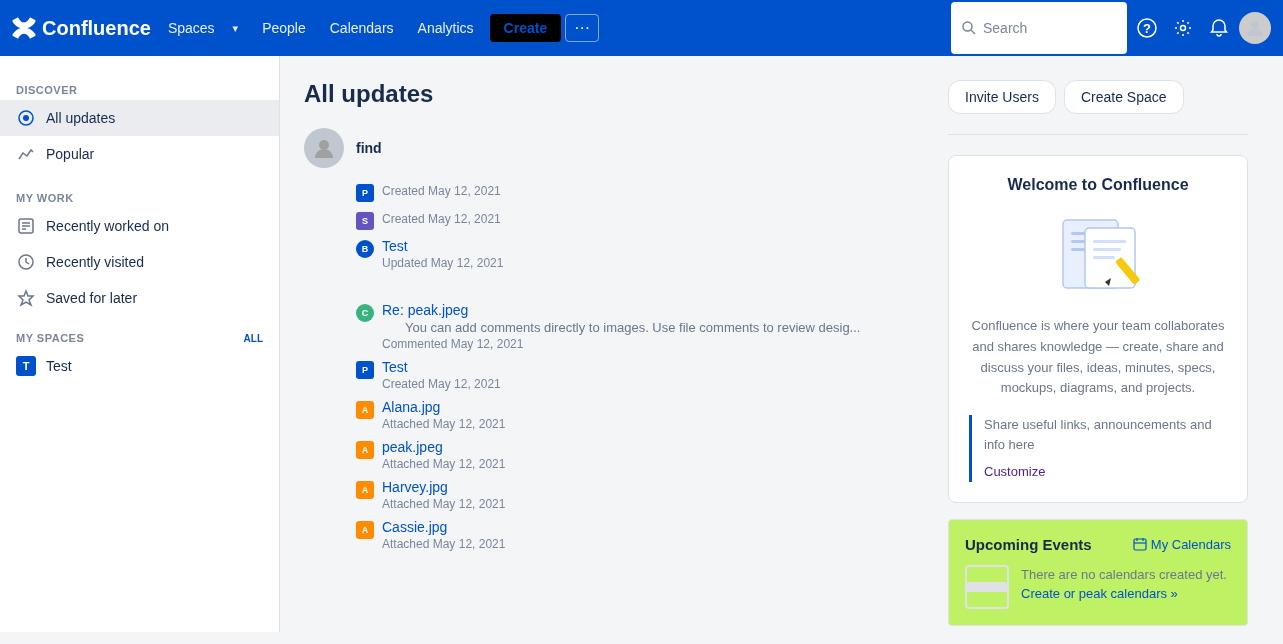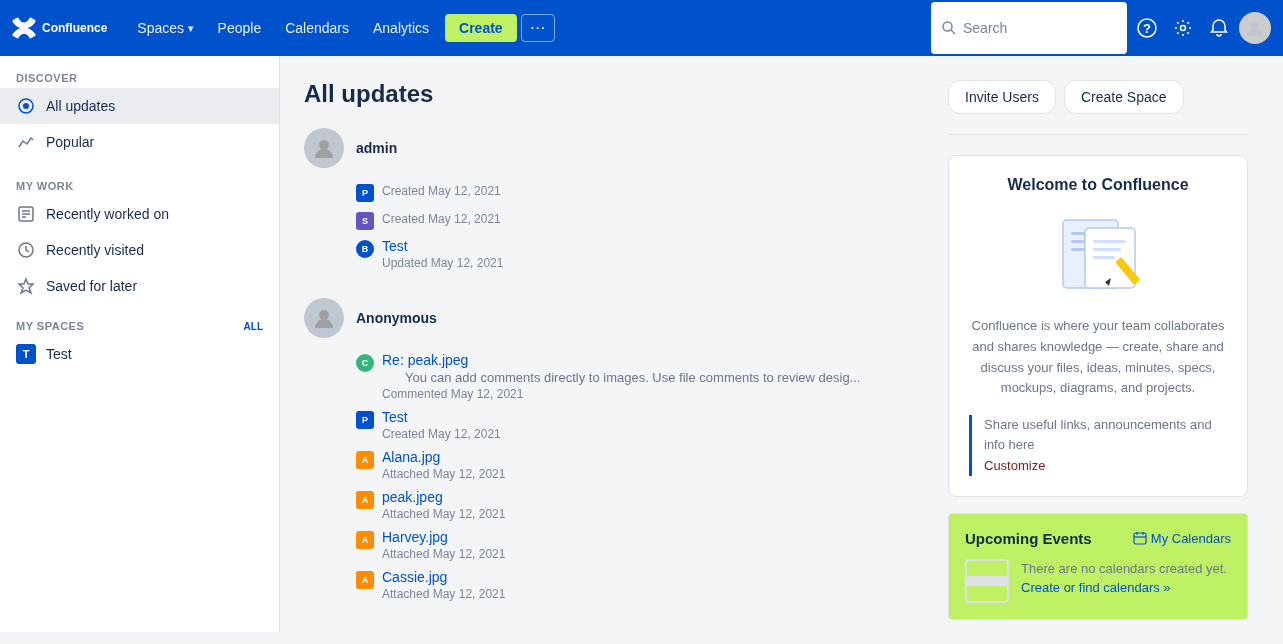--- a/index.html
+++ b/index.html
@@ -12,36 +12,36 @@
       align-items: center;
       height: 56px;
       padding: 0 12px;
       gap: 4px;
       position: fixed;
       top: 0; left: 0; right: 0;
       z-index: 100;
     }
     .topnav-logo {
       display: flex; align-items: center; gap: 6px;
-      color: white; font-weight: 700; font-size: 12px;
-      margin-right: 16px;
+      color: white; font-weight: 700; font-size: 20px;
+      margin-right: 3px;
     }
     .topnav-logo svg { width: 24px; height: 24px; }
     .nav-item {
       color: rgba(255,255,255,0.9);
       padding: 6px 10px;
       border-radius: 4px;
       cursor: pointer;
       font-size: 14px;
-      display: flex; align-items: center; gap: 4px;
+      display: flex; align-items: center; gap: 18px;
       white-space: nowrap;
     }
     .nav-item.spaces { display: flex; align-items: center; }
     .btn-create {
-      background: #bef264;
+      background: #000000;
       color: #0052cc;
       border: none;
       border-radius: 4px;
       padding: 6px 14px;
       font-weight: 600;
       font-size: 14px;
       cursor: pointer;
       margin-left: 2px;
     }
     .nav-more {
@@ -52,21 +52,21 @@
       cursor: pointer;
       font-size: 16px;
     }
     .nav-spacer { flex: 1; }
     .search-bar {
       background: white;
       border-radius: 4px;
       display: flex; align-items: center;
       padding: 18px 10px;
       gap: 6px;
-      width: 196px;
+      width: 176px;
       cursor: text;
     }
     .search-bar span { color: #7a869a; font-size: 13px; }
     .nav-icon-btn {
       color: white;
       width: 32px; height: 32px;
       display: flex; align-items: center; justify-content: center;
       border-radius: 50%;
       cursor: pointer;
       font-size: 18px;
@@ -84,21 +84,21 @@
       display: flex;
       margin-top: 56px;
       min-height: calc(100vh - 56px);
     }
 
     
     .sidebar {
       width: 280px;
       background: #fff;
       border-right: 1px solid #dfe1e6;
-      padding: 4px 0;
+      padding: 16px 0;
       flex-shrink: 0;
       position: fixed;
       top: 56px;
       bottom: 12px;
       overflow-y: auto;
     }
     .sidebar-section-label {
       font-size: 11px;
       font-weight: 700;
       color: #7a869a;
@@ -260,24 +260,24 @@
       margin-bottom: 16px;
     }
     .share-section {
       border-left: 3px solid #0052cc;
       padding-left: 12px;
       color: #6b778c;
       font-size: 13px;
       line-height: 1.5;
     }
     .customize-link {
-      color: #7f1d1d;
+      color: #4c1d95;
       cursor: pointer;
       display: block;
-      margin-top: 2px;
+      margin-top: 8px;
     }
 
     .events-section { background: #bef264; border: 1px solid #dfe1e6; border-radius: 4px; padding: 16px; }
     .events-header {
       display: flex; align-items: center;
       margin-bottom: 12px;
     }
     .events-title {
       font-size: 15px;
       font-weight: 700;
@@ -449,21 +449,21 @@
 
       <div id="updates-container">
           <div class="update-group">
             <div class="update-author-row">
               <div class="user-avatar">
                 <svg width="24" height="24" viewBox="0 0 24 24">
                   <circle cx="12" cy="9" r="5" fill="#a0a0a0"></circle>
                   <path d="M3 22c0-5 4-9 9-9s9 4 9 9" fill="#a0a0a0"></path>
                 </svg>
               </div>
-              <span class="author-name">admin</span>
+              <span class="author-name">find</span>
             </div>
             <div class="update-items">
               <div class="update-item">
                 <div class="item-type-icon" style="background: rgb(0, 82, 204); color: white; border-radius: 3px; width: 18px; height: 18px; display: flex; align-items: center; justify-content: center; font-size: 9px; font-weight: 700; flex-shrink: 0; margin-top: 2px;">P</div>
                 <div class="item-info">
                   <div class="item-meta">Created May 12, 2021</div>
                 </div>
               </div>
               <div class="update-item">
                 <div class="item-type-icon" style="background: rgb(101, 84, 192); color: white; border-radius: 3px; width: 18px; height: 18px; display: flex; align-items: center; justify-content: center; font-size: 9px; font-weight: 700; flex-shrink: 0; margin-top: 2px;">S</div>
@@ -474,29 +474,20 @@
               <div class="update-item">
                 <div class="item-type-icon" style="background: rgb(0, 82, 204); color: white; border-radius: 50%; width: 18px; height: 18px; display: flex; align-items: center; justify-content: center; font-size: 9px; font-weight: 700; flex-shrink: 0; margin-top: 2px;">B</div>
                 <div class="item-info">
                   <div class="item-title">Test</div>
                   <div class="item-meta">Updated May 12, 2021</div>
                 </div>
               </div>
             </div>
           </div>
           <div class="update-group">
-            <div class="update-author-row">
-              <div class="user-avatar">
-                <svg width="24" height="24" viewBox="0 0 24 24">
-                  <circle cx="12" cy="9" r="5" fill="#a0a0a0"></circle>
-                  <path d="M3 22c0-5 4-9 9-9s9 4 9 9" fill="#a0a0a0"></path>
-                </svg>
-              </div>
-              <span class="author-name">Anonymous</span>
-            </div>
             <div class="update-items">
               <div class="update-item">
                 <div class="item-type-icon" style="background: rgb(54, 179, 126); color: white; border-radius: 50%; width: 18px; height: 18px; display: flex; align-items: center; justify-content: center; font-size: 9px; font-weight: 700; flex-shrink: 0; margin-top: 2px;">C</div>
                 <div class="item-info">
                   <div class="item-title">Re: peak.jpeg</div>
                   <div class="item-preview">You can add comments directly to images. Use file comments to review desig...</div>
                   <div class="item-meta">Commented May 12, 2021</div>
                 </div>
               </div>
               <div class="update-item">
@@ -587,19 +578,19 @@
               </svg>
             <span>My Calendars</span>
           </span>
         </div>
         <div class="events-empty">
           <div class="calendar-icon-box">
             <div class="calendar-icon-top"></div>
           </div>
           <div class="events-empty-text">
             <span>There are no calendars created yet.</span><br>
-            <a class="create-calendar-link">Create or find calendars »</a>
+            <a class="create-calendar-link">Create or peak calendars »</a>
           </div>
         </div>
       </div>
     </div>
   </div>
 </div>
 
 </body></html>

